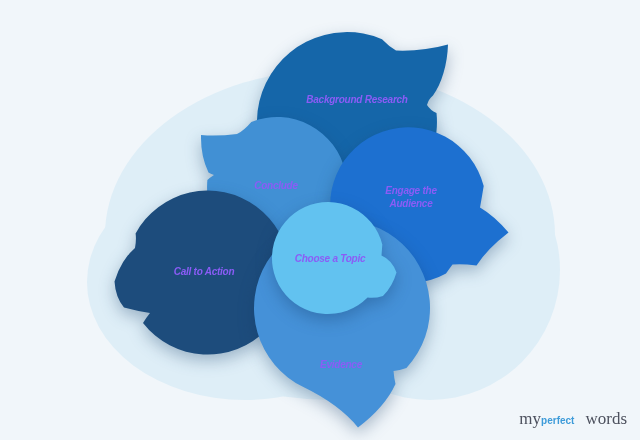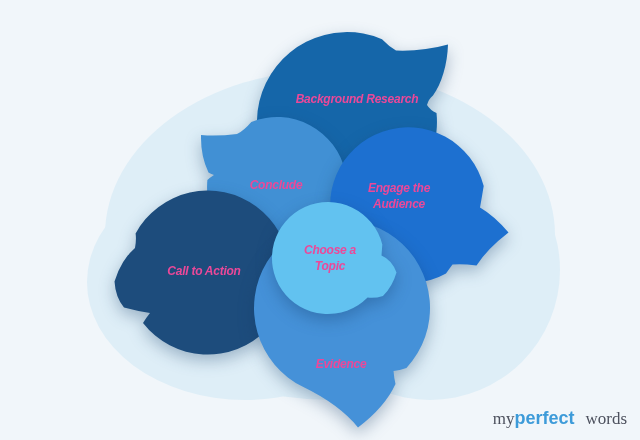--- a/index.html
+++ b/index.html
@@ -1,22 +1,22 @@
 <!DOCTYPE html>
 <html><head>
 <meta charset="utf-8">
 <style>
   html,body{margin:0;padding:0;}
   body{width:640px;height:440px;position:relative;overflow:hidden;font-family:"Liberation Sans",sans-serif;}
   #stage{position:absolute;inset:0;}
-  .label{position:absolute;transform:translate(-50%,-50%);color:#ec4899;font-style:italic;font-weight:700;font-size:12px;line-height:1.33;text-align:center;letter-spacing:-0.25px;}
+  .label{position:absolute;transform:translate(-50%,-50%);color:#8b5cf6;font-style:italic;font-weight:700;font-size:10px;line-height:1.33;text-align:center;letter-spacing:-0.25px;}
   .bubble-shadow{filter:drop-shadow(0px 6px 8px rgba(16,56,100,0.32));}
   #logo{position:absolute;right:13px;bottom:11px;display:flex;align-items:baseline;}
   #logo .serif{font-family:"Liberation Serif",serif;font-size:17px;font-weight:400;}
-  #logo .blue{font-family:"Liberation Sans",sans-serif;font-size:18px;font-weight:700;margin-top:40px;}
+  #logo .blue{font-family:"Liberation Sans",sans-serif;font-size:10px;font-weight:700;margin-top:40px;}
 </style>
 </head>
 <body>
 
 <svg id="stage" width="640" height="440" viewBox="0 0 640 440">
   <rect x="0" y="0" width="640" height="440" fill="#f1f6fa"></rect>
   <g>
     <ellipse cx="330" cy="235" rx="225" ry="165" fill="#deeef7"></ellipse>
     <ellipse cx="245" cy="282" rx="158" ry="118" fill="#deeef7"></ellipse>
     <ellipse cx="430" cy="270" rx="130" ry="130" fill="#deeef7"></ellipse>
@@ -42,21 +42,21 @@
     <path d="M 303.4 387.1 A 88 88 0 1 1 406.4 368 Q 399.5 370.5 393.5 371 Q 394 377.5 395.5 384 Q 385 407 358 427.5 Q 339.4 404.6 303.4 387.1 Z" fill="#4591d8"></path>
   </g>
 
   <g class="bubble-shadow">
     <path d="M 382.3 244.5 A 56 56 0 1 0 367.6 297.6 Q 375 298.5 383 296 Q 392.5 286.5 396.5 272.5 Q 392 260 381.5 255.5 Q 382 249.5 382.3 244.5 Z" fill="#62c2f0"></path>
   </g>
 </svg>
 
 <div class="label" style="left:357px;top:100px;width:180px;">Background Research</div>
 <div class="label" style="left:276px;top:186px;width:120px;">Conclude</div>
-<div class="label" style="left:399px;top:197px;width:92px;">Engage the Audience</div>
+<div class="label" style="left:411px;top:197px;width:92px;">Engage the Audience</div>
 <div class="label" style="left:204px;top:272px;width:140px;">Call to Action</div>
 <div class="label" style="left:341px;top:343px;width:120px;margin-top:22px;">Evidence</div>
 <div class="label" style="left:330px;top:259px;width:72px;">Choose a Topic</div>
 
 <div id="logo">
   <span class="serif" style="color: rgb(77, 81, 94);">my</span>
     <span class="blue" style="color: rgb(61, 155, 217);">perfect</span>
     <span class="serif" style="color: rgb(77, 81, 94); margin-left: 11px;">words</span>
 </div>
 

